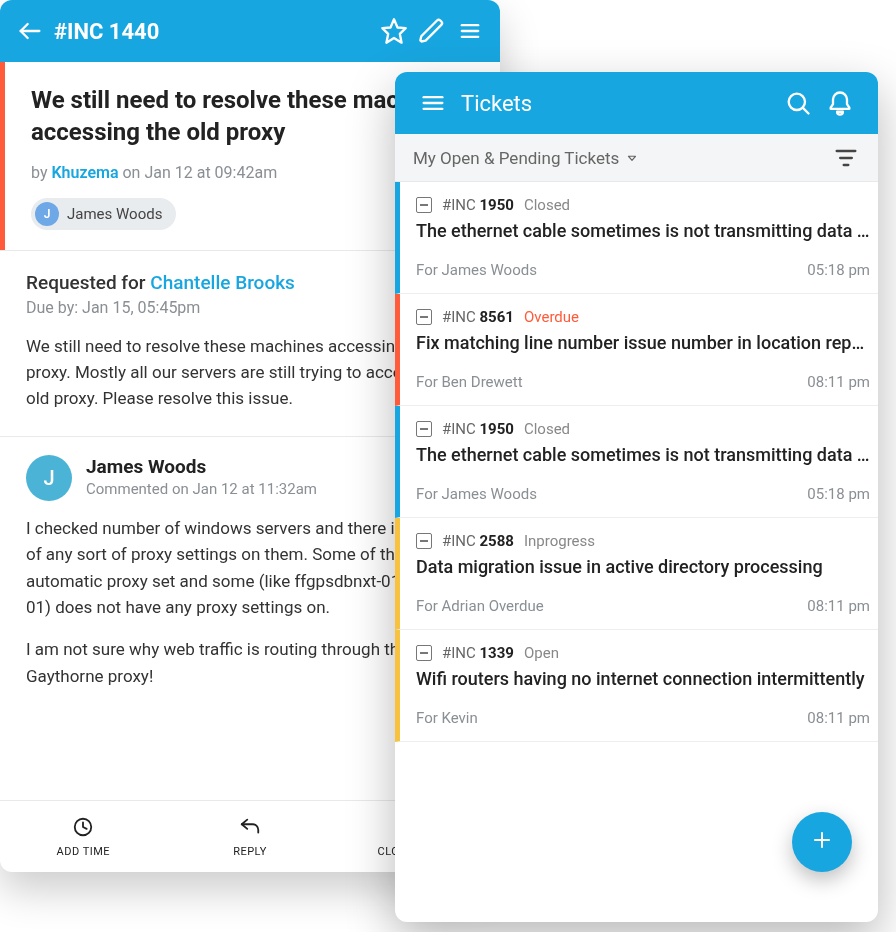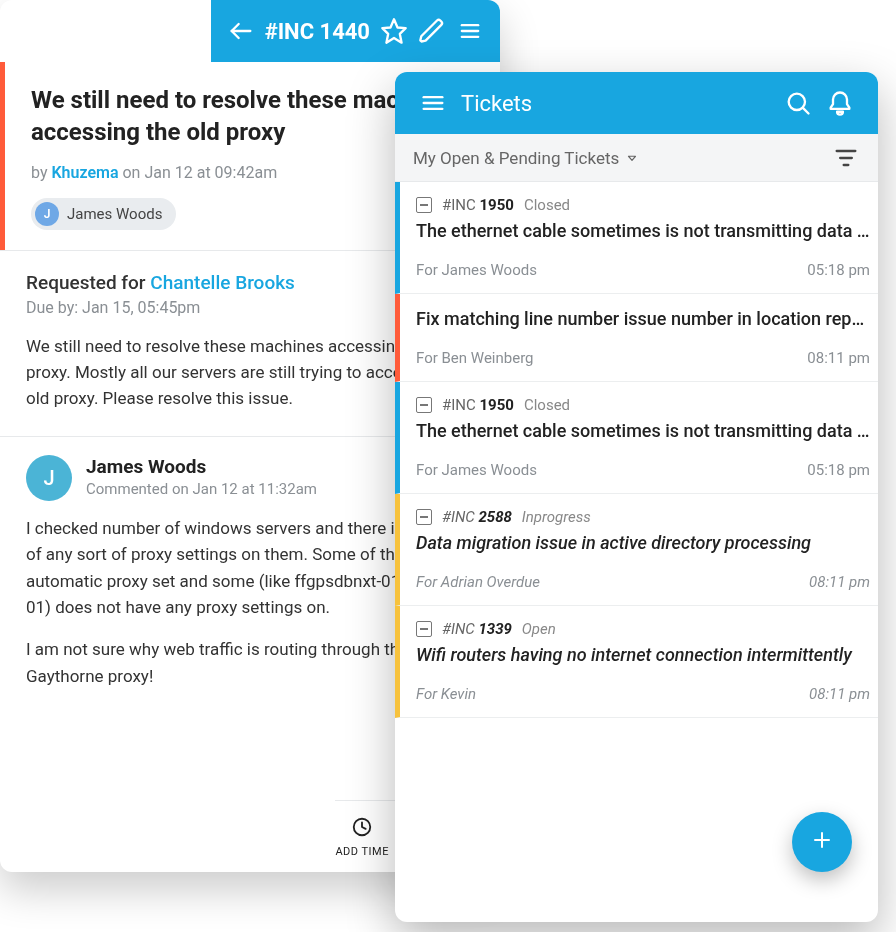--- a/index.html
+++ b/index.html
@@ -18,21 +18,20 @@
     left: 0;
     top: 0;
     width: 500px;
     height: 872px;
     border-radius: 12px;
     box-shadow: 0 18px 40px rgba(0,0,0,0.20);
     overflow: hidden;
     background: #fff;
     display: flex;
     flex-direction: column;
-    align-items: flex-end;
   }
   .detail-header {
     background: #18a6e0;
     color: #fff;
     display: flex;
     align-items: center;
     height: 62px;
     padding: 0 16px;
     gap: 10px;
   }
@@ -184,21 +183,21 @@
   .ticket-item {
     border-left: 5px solid transparent;
     border-bottom: 1px solid #eceeef;
     padding: 14px 8px 14px 16px;
     display: flex;
     flex-direction: column;
     gap: 6px;
   }
   .ticket-item.blue   { border-left-color: #18a6e0; }
   .ticket-item.orange { border-left-color: #ff5b3a; }
-  .ticket-item.yellow { border-left-color: #f7c23d; font-style: italic; }
+  .ticket-item.yellow { border-left-color: #f7c23d; }
   .ticket-top { display: flex; align-items: center; gap: 10px; font-size: 15px; }
   .ticket-id-label { color: #666; }
   .ticket-id-num { font-weight: 700; color: #222; }
   .ticket-status { color: #888; }
   .ticket-status.overdue { color: #ff5b3a; }
   .ticket-subject {
     font-size: 18px; color: #222; font-weight: 500;
     white-space: nowrap; overflow: hidden; text-overflow: ellipsis;
   }
   .ticket-bottom {
@@ -369,23 +368,28 @@
           <span><span class="ticket-id-label">#INC </span><span class="ticket-id-num">1950</span></span>
           <span class="ticket-status ">Closed</span>
         </div>
         <div class="ticket-subject">The ethernet cable sometimes is not transmitting data properly</div>
         <div class="ticket-bottom">
           <span>For James Woods</span>
           <span>05:18 pm</span>
         </div>
       </div>
       <div class="ticket-item orange">
+        <div class="ticket-top">
+          <span class="minus-icon"></span>
+          <span><span class="ticket-id-label">#INC </span><span class="ticket-id-num">8561</span></span>
+          <span class="ticket-status overdue">Overdue</span>
+        </div>
         <div class="ticket-subject">Fix matching line number issue number in location report</div>
         <div class="ticket-bottom">
-          <span>For Ben Weinberg</span>
+          <span>For Ben Drewett</span>
           <span>08:11 pm</span>
         </div>
       </div>
       <div class="ticket-item blue">
         <div class="ticket-top">
           <span class="minus-icon"></span>
           <span><span class="ticket-id-label">#INC </span><span class="ticket-id-num">1950</span></span>
           <span class="ticket-status ">Closed</span>
         </div>
         <div class="ticket-subject">The ethernet cable sometimes is not transmitting data properly</div>

